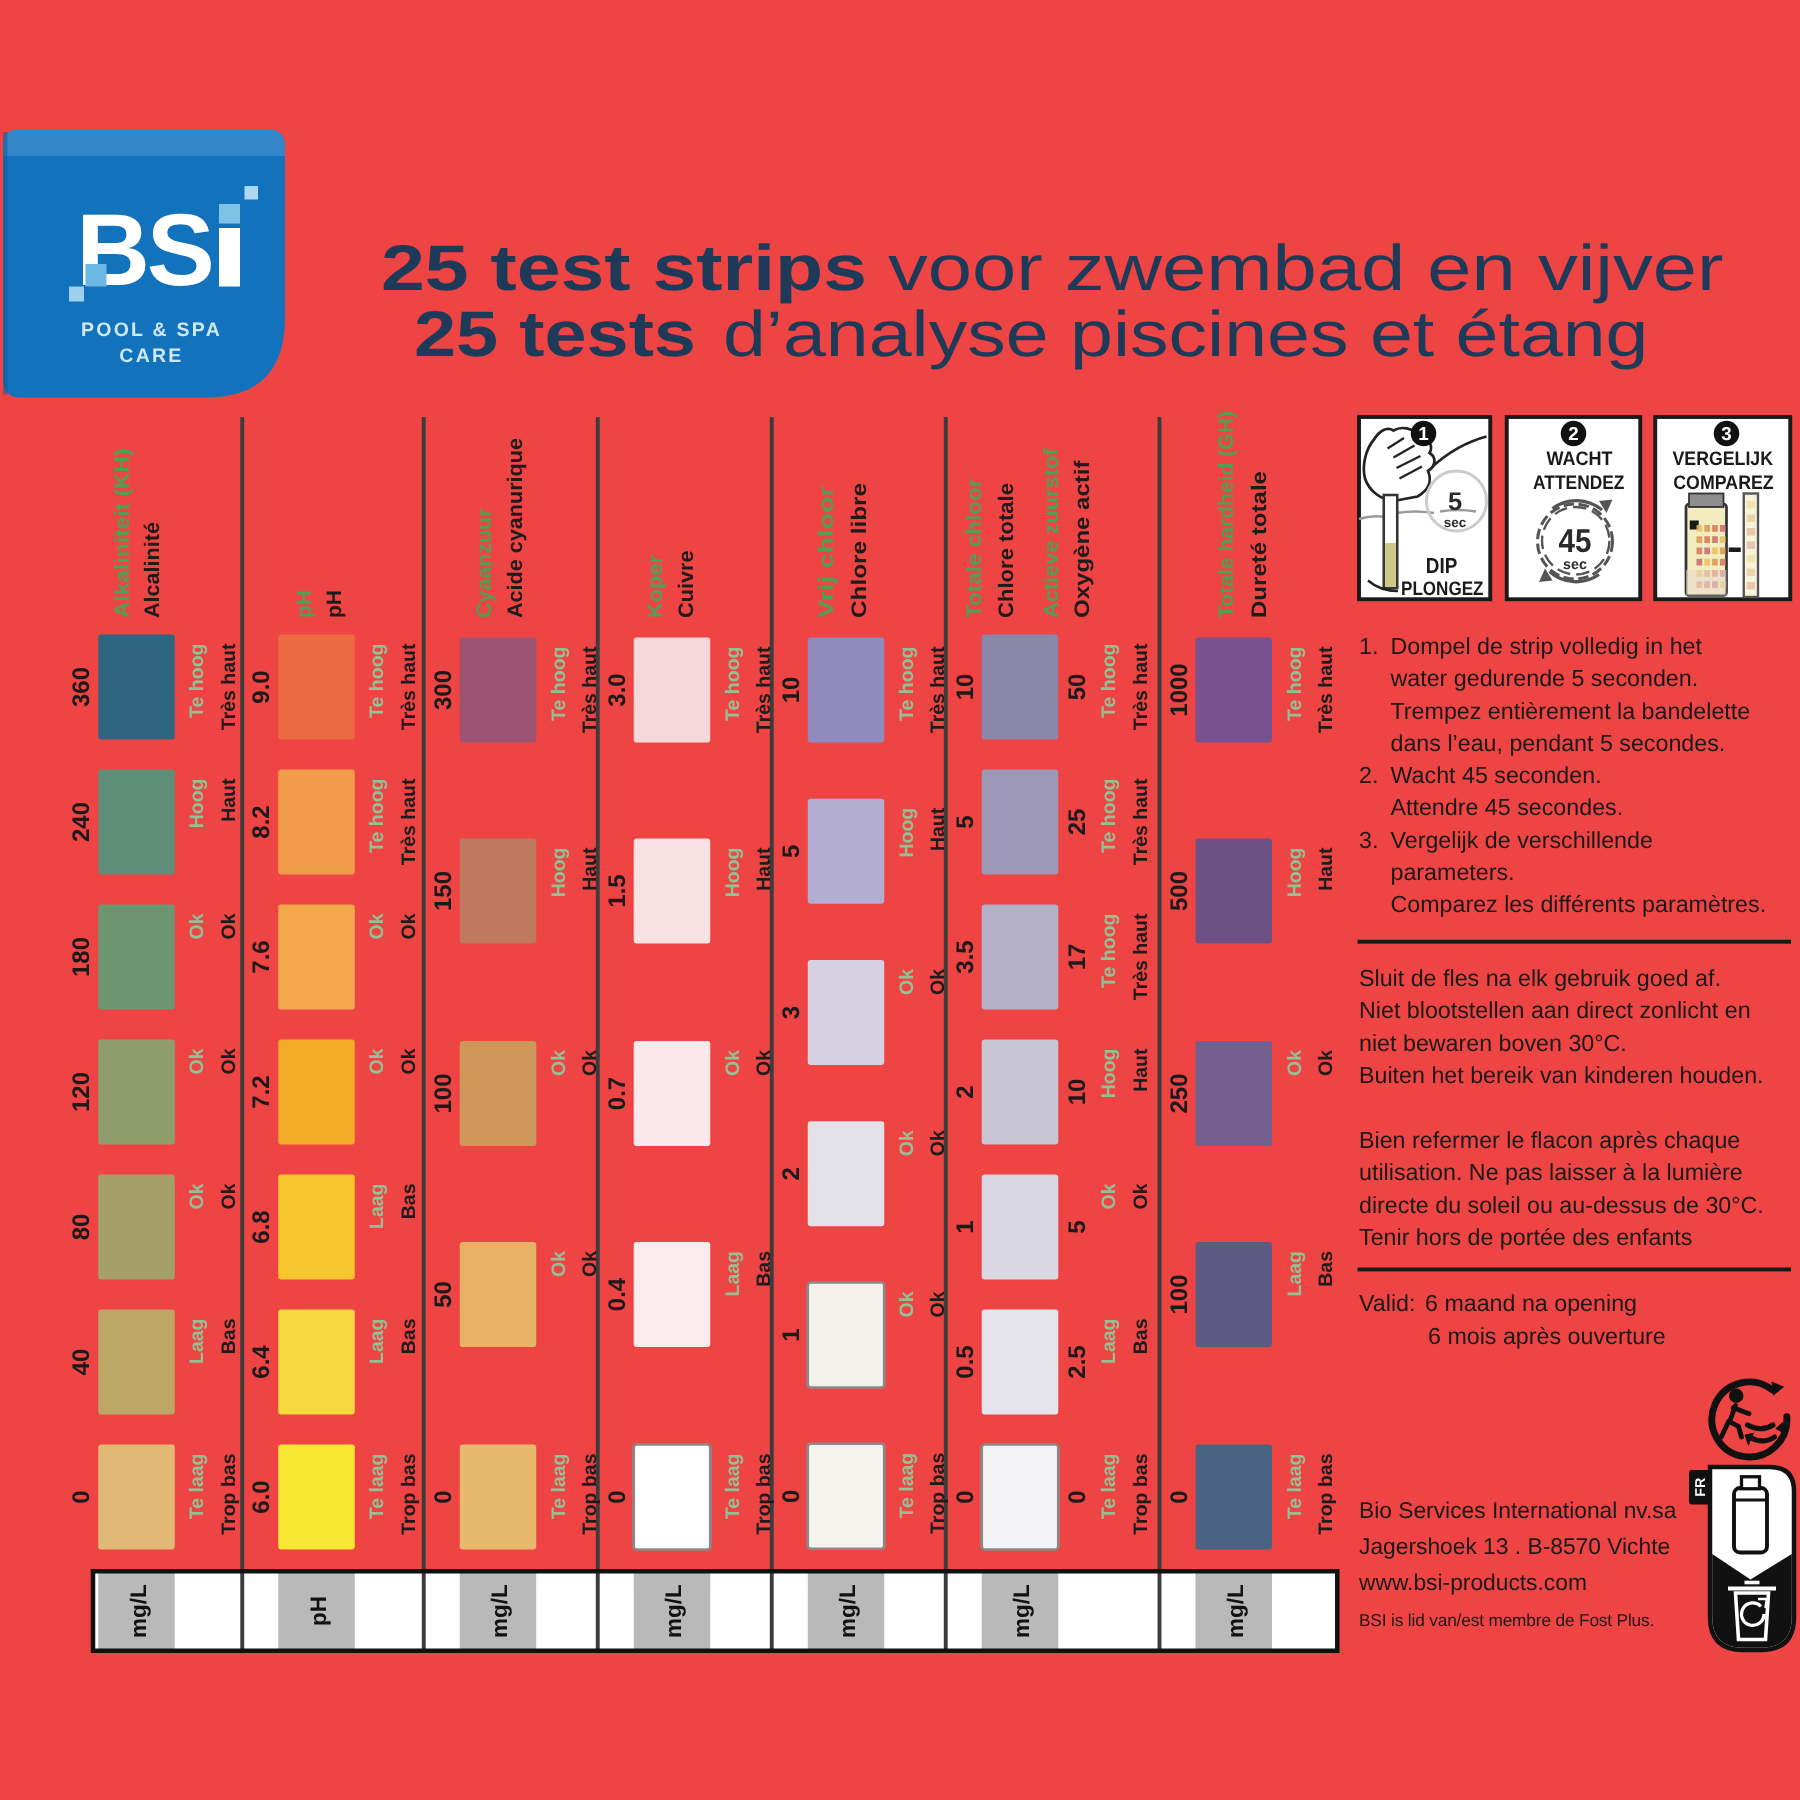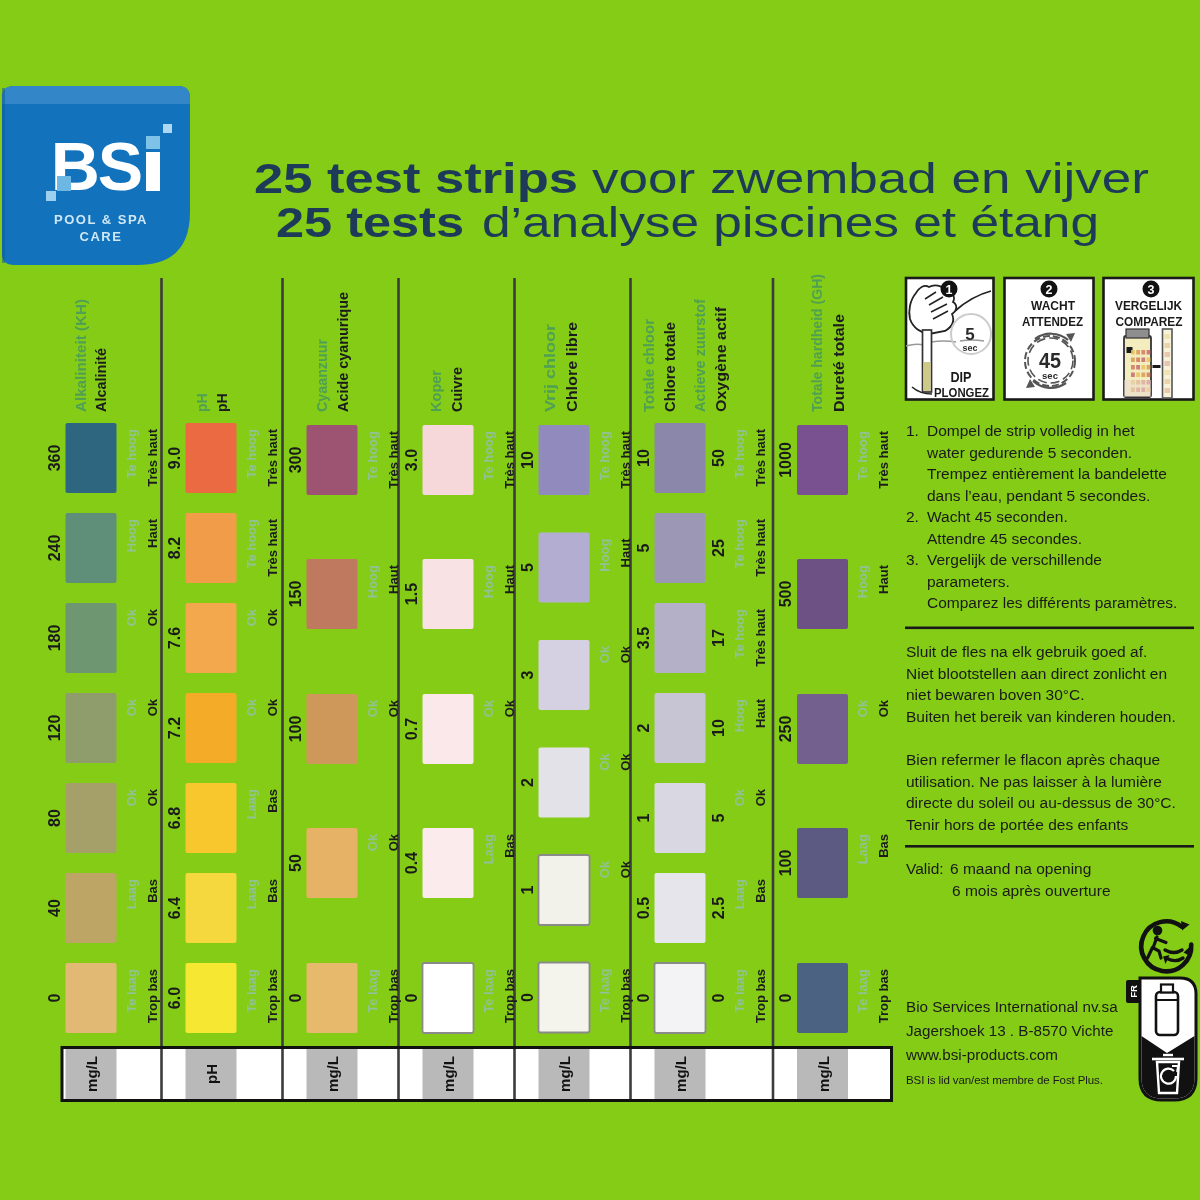--- a/index.html
+++ b/index.html
@@ -1,15 +1,15 @@
 <!DOCTYPE html>
 <html><head><meta charset="utf-8">
 <style>
 html,body{margin:0;padding:0;background:#ffffff;}
-#page{position:relative;width:1200px;height:1200px;background:#84cc16;overflow:hidden;
+#page{position:relative;width:1200px;height:1200px;background:#ef4444;overflow:hidden;
 font-family:"Liberation Sans", sans-serif;}
 svg{position:absolute;left:0;top:0;}
 text{font-family:"Liberation Sans", sans-serif;}
 </style></head><body>
 <div id="page">
 <svg width="1200" height="1200" viewBox="0 0 1200 1200">
 
 <g>
 <path d="M2,98 q0,-12 12,-12 L178,86 q12,0 12,12 L190,212 q0,53 -53,53 L14,265 q-12,0 -12,-12 Z" fill="#1272bc"></path>
 <path d="M2,98 q0,-12 12,-12 L178,86 q12,0 12,12 l0,6 L2,104 Z" fill="#3386c7"></path>

